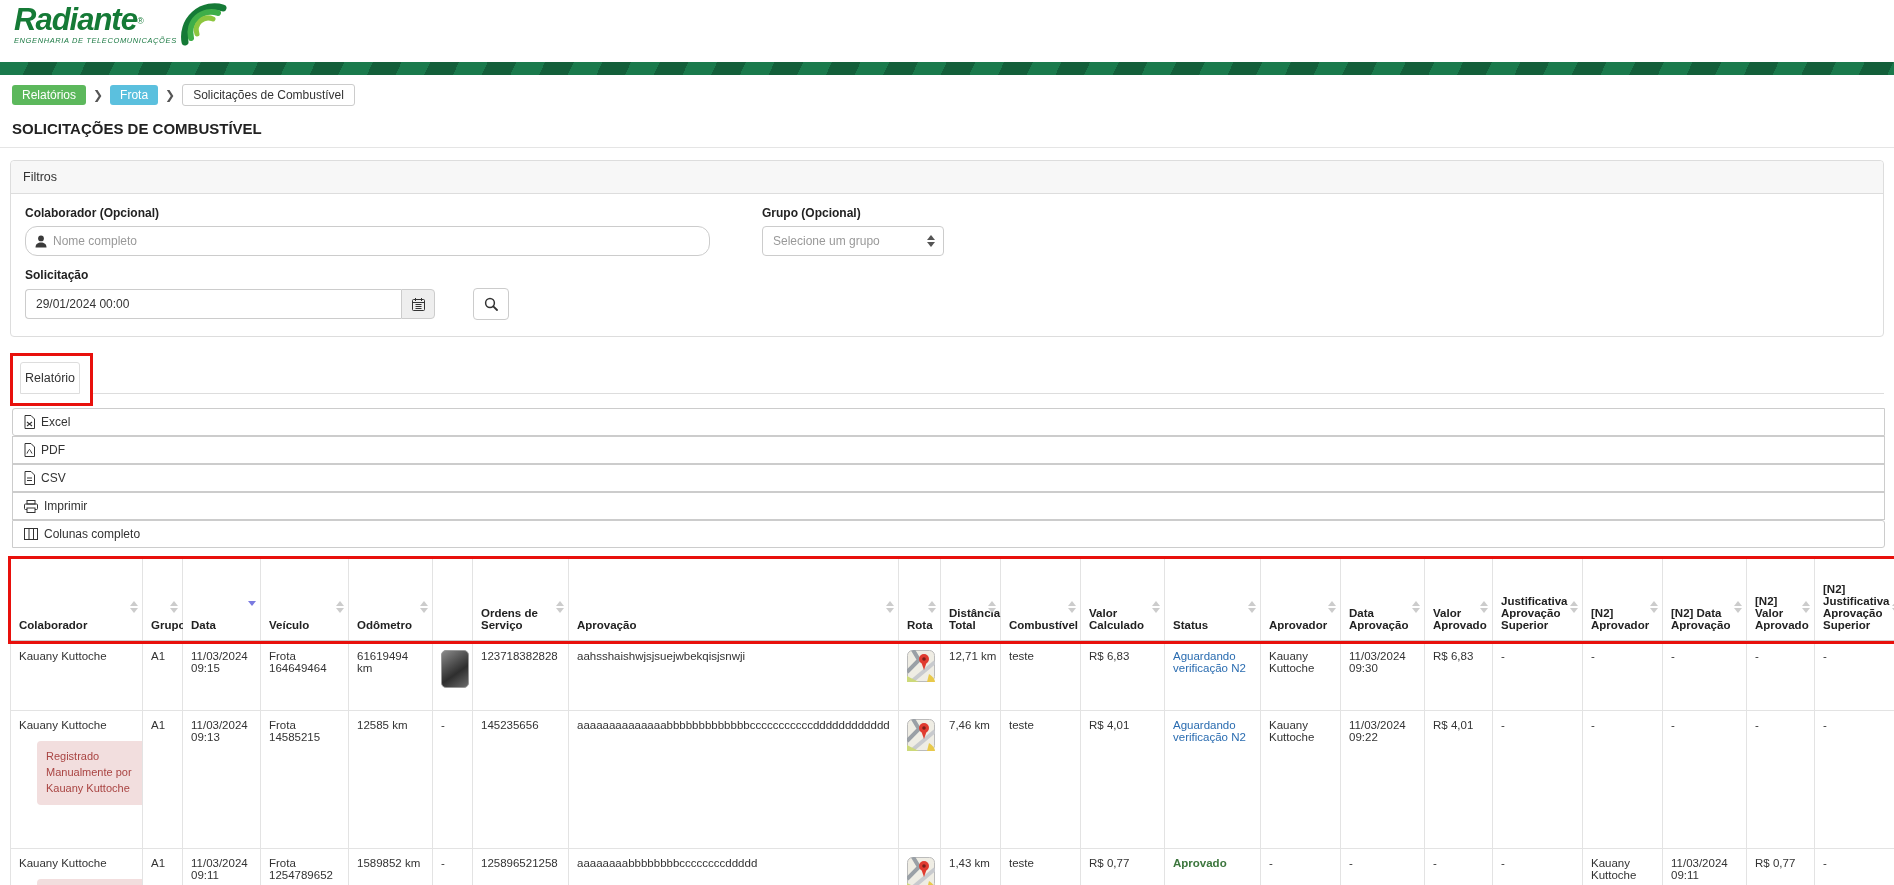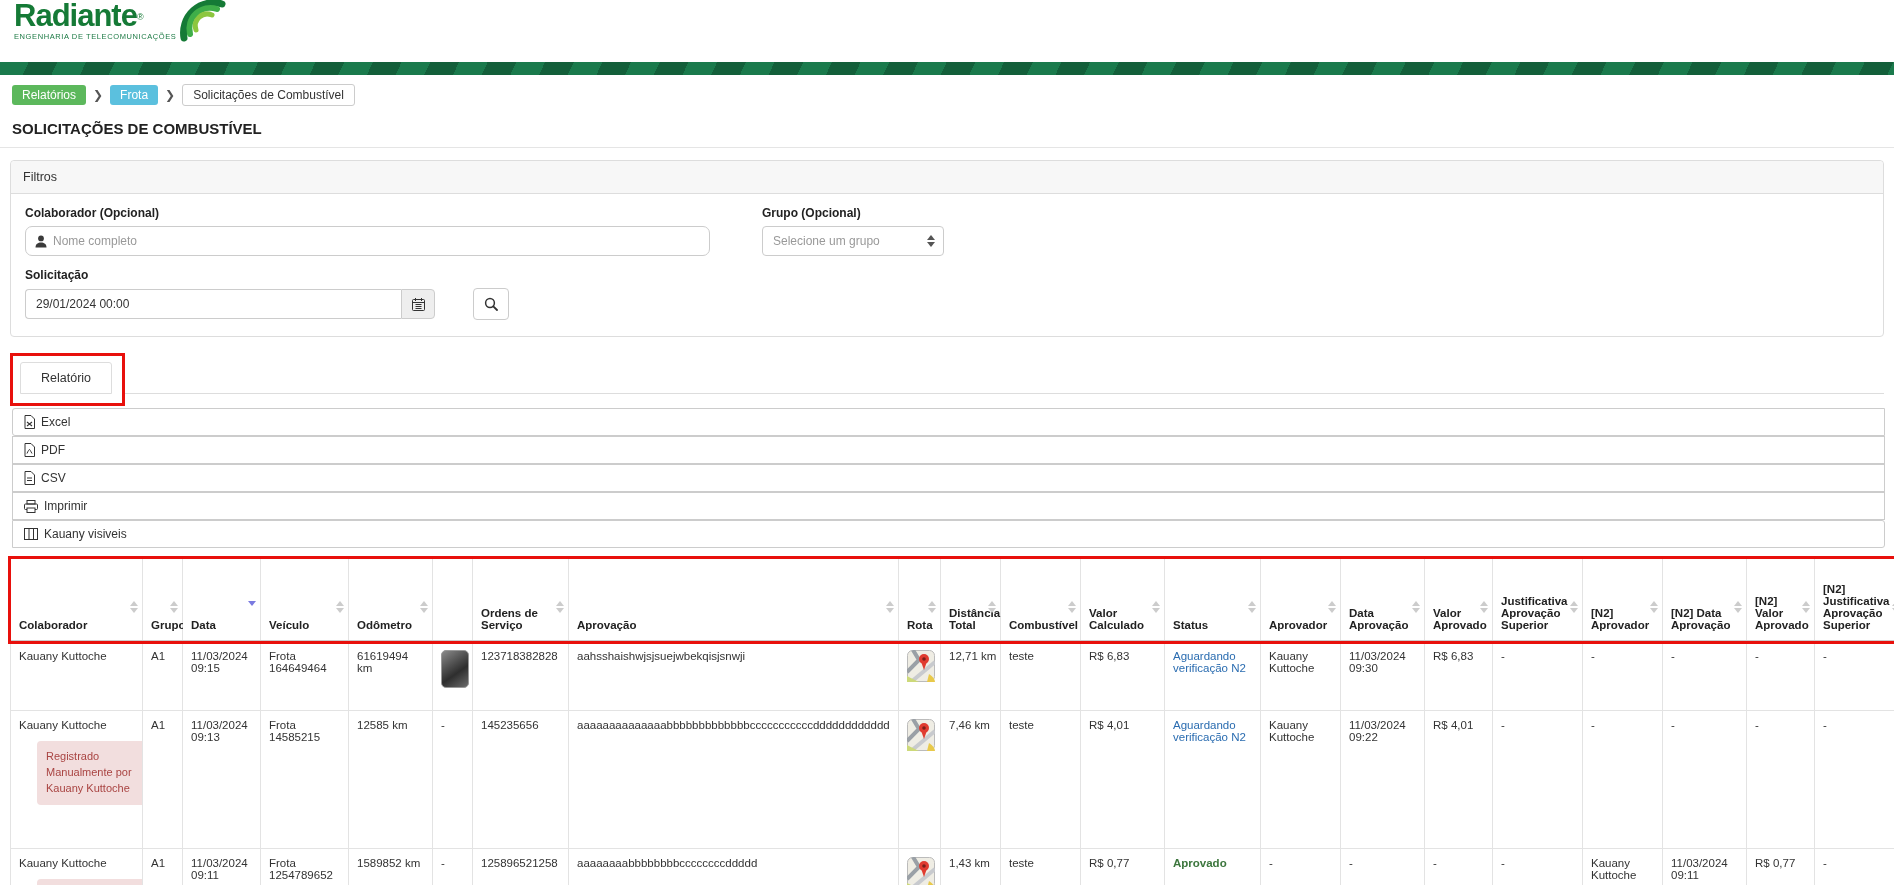--- a/index.html
+++ b/index.html
@@ -1,20 +1,20 @@
 <!DOCTYPE html>
 <html><head>
 <meta charset="utf-8">
 <style>
   * { margin:0; padding:0; box-sizing:border-box; }
   html,body { width:1894px; height:885px; overflow:hidden; background:#fff;
     font-family:"Liberation Sans","DejaVu Sans",sans-serif; color:#333; }
 
   
-  .topbar { height:62px; background:#fff; display:flex; justify-content:space-between; padding:0 40px 8px 14px; }
+  .topbar { height:62px; background:#fff; display:flex; align-items:center; justify-content:space-between; padding:0 40px 8px 14px;font-style:italic; }
   .logo { display:flex; align-items:flex-start; gap:2px; }
   .logo-textcol { display:flex; flex-direction:column; }
   .logo-name { font-size:31px; font-weight:800; color:#157a36; letter-spacing:-1px; line-height:1; }
   .logo-reg { font-size:9px; vertical-align:super; color:#157a36; }
   .logo-tag { font-size:7.5px; color:#1c7a44; letter-spacing:.6px; margin-top:1px; }
   .logo-swirl { margin-left:-4px; margin-top:-6px; }
   .mainnav { display:flex; gap:38px; align-items:center; }
   .nav-item { font-size:12.5px; font-weight:600; color:#222; cursor:pointer; position:relative; padding:6px 0; }
   .nav-badge { position:absolute; left:50%; transform:translateX(-50%); top:22px; background:#e03b30; color:#fff;
     font-size:9px; font-weight:700; padding:1px 4px; border-radius:3px; }
@@ -38,21 +38,21 @@
   
   .panel { border:1px solid #ddd; border-radius:4px; margin:12px 10px 0; background:#fff; }
   .panel-head { background:#f7f7f7; border-bottom:1px solid #ddd; border-radius:4px 4px 0 0;
     padding:9px 12px; font-size:12.5px; color:#333; }
   .panel-body { padding:12px 14px 16px; }
 
   .field-label { font-size:12px; font-weight:700; color:#222; margin-bottom:6px; }
   .filters-row1 { display:flex; gap:52px; }
   .fg-colab { width:685px; }
   .fg-grupo { width:182px; }
-  .input-wrap { display:flex; align-items:center; border:1px solid #ccc; border-radius:7px; height:30px; background:#fff; }
+  .input-wrap { display:flex; align-items:center; border:1px solid #ccc; border-radius:12px; height:30px; background:#fff; }
   .input-wrap svg { margin:0 6px 0 9px; flex:none; }
   .input-wrap input { border:none; outline:none; flex:1; font-size:12px; color:#333; font-family:inherit; background:transparent; }
   .input-wrap input::placeholder { color:#999; }
   .select-box { border:1px solid #ccc; border-radius:4px; height:30px; display:flex; align-items:center;
     justify-content:space-between; padding:0 8px 0 10px; font-size:12px; color:#999; cursor:pointer; background:#fff; }
   .spin { display:flex; flex-direction:column; gap:2px; }
   .tri-up { width:0; height:0; border-left:4px solid transparent; border-right:4px solid transparent; border-bottom:5px solid #555; }
   .tri-dn { width:0; height:0; border-left:4px solid transparent; border-right:4px solid transparent; border-top:5px solid #555; }
   .filters-row2 { margin-top:12px; }
   .date-line { display:flex; gap:34px; align-items:center; }
@@ -60,21 +60,21 @@
   .date-group input { border:1px solid #ccc; border-right:none; border-radius:4px 0 0 4px; height:30px; flex:1;
     padding:0 10px; font-size:12px; color:#333; outline:none; font-family:inherit; }
   .date-addon { width:34px; height:30px; background:#eee; border:1px solid #ccc; border-radius:0 4px 4px 0;
     display:flex; align-items:center; justify-content:center; cursor:pointer; }
   .search-btn { width:36px; height:32px; background:#fff; border:1px solid #ccc; border-radius:4px;
     display:flex; align-items:center; justify-content:center; cursor:pointer; margin-left:4px; }
 
   
   .report-section { margin:16px 10px 0; }
   .red-box { display:inline-block; border:3px solid #e8100c; padding:6px 10px 9px 7px; background:#fff; position:relative; z-index:2; }
-  .report-tab { border:1px solid #ddd; border-radius:3px 3px 0 0; background:#fff; padding:8px 20px; font-size:12.5px; color:#333; }
+  .report-tab { border:1px solid #ddd; border-radius:3px 3px 0 0; background:#fff; padding:8px 4px; font-size:12.5px; color:#333; }
   .report-topline { border-top:1px solid #ddd; margin-top:-13px; position:relative; z-index:1; }
   .toolbar { display:flex; margin:14px 0 0 2px;flex-direction:column; }
   .tb-btn { display:flex; align-items:center; gap:6px; background:#fff; border:1px solid #ccc; padding:6px 11px;
     font-size:12px; color:#333; cursor:pointer; margin-right:-1px; }
   .tb-btn:first-child { border-radius:3px 0 0 3px; }
   .tb-btn:last-child { border-radius:0 3px 3px 0; }
 
   
   .report-table { border-collapse:collapse; table-layout:fixed; width:1884px; margin-top:10px; }
   .report-table thead { outline:3px solid #e8100c; }
@@ -214,21 +214,21 @@
         <rect x="3" y="8" width="8" height="4.5" fill="#fff" stroke="#333"></rect>
       </svg>
       <span>Imprimir</span>
     </div>
     <div class="tb-btn">
       <svg width="14" height="12" viewBox="0 0 14 12">
         <rect x="0.5" y="0.5" width="13" height="11" fill="none" stroke="#333"></rect>
         <line x1="5" y1="0.5" x2="5" y2="11.5" stroke="#333"></line>
         <line x1="9.5" y1="0.5" x2="9.5" y2="11.5" stroke="#333"></line>
       </svg>
-      <span>Kauany visiveis</span>
+      <span>Colunas completo</span>
     </div>
   </div>
 
   <table class="report-table">
     <colgroup>
       <col style="width:132px">
         <col style="width:40px">
         <col style="width:78px">
         <col style="width:88px">
       <col style="width:84px">

